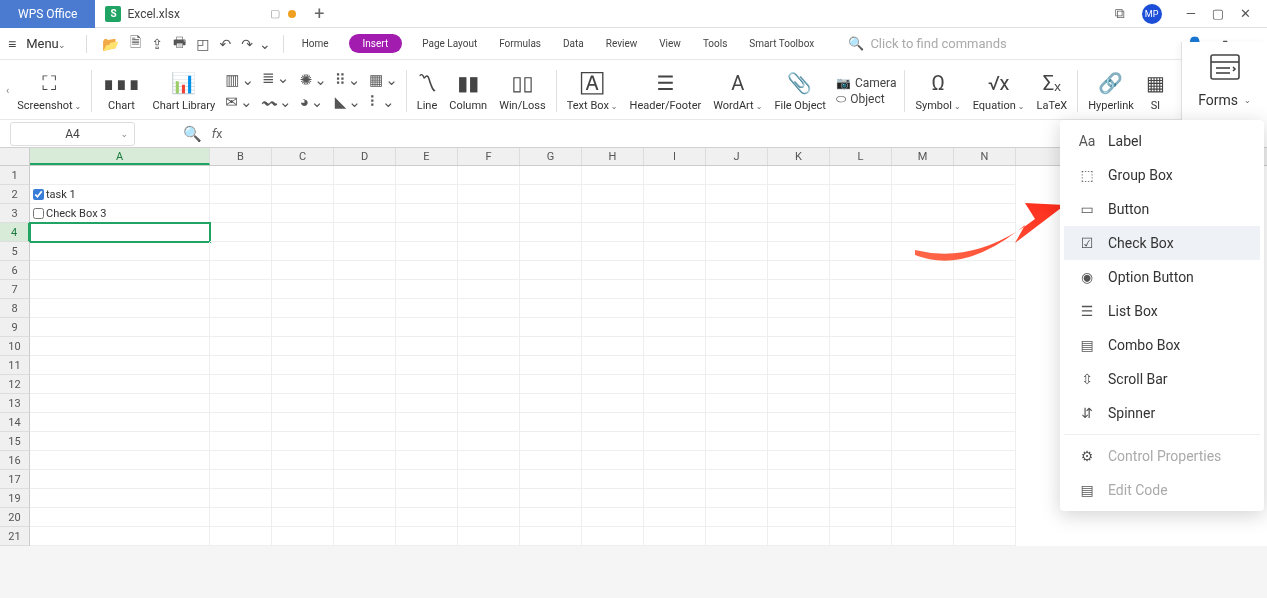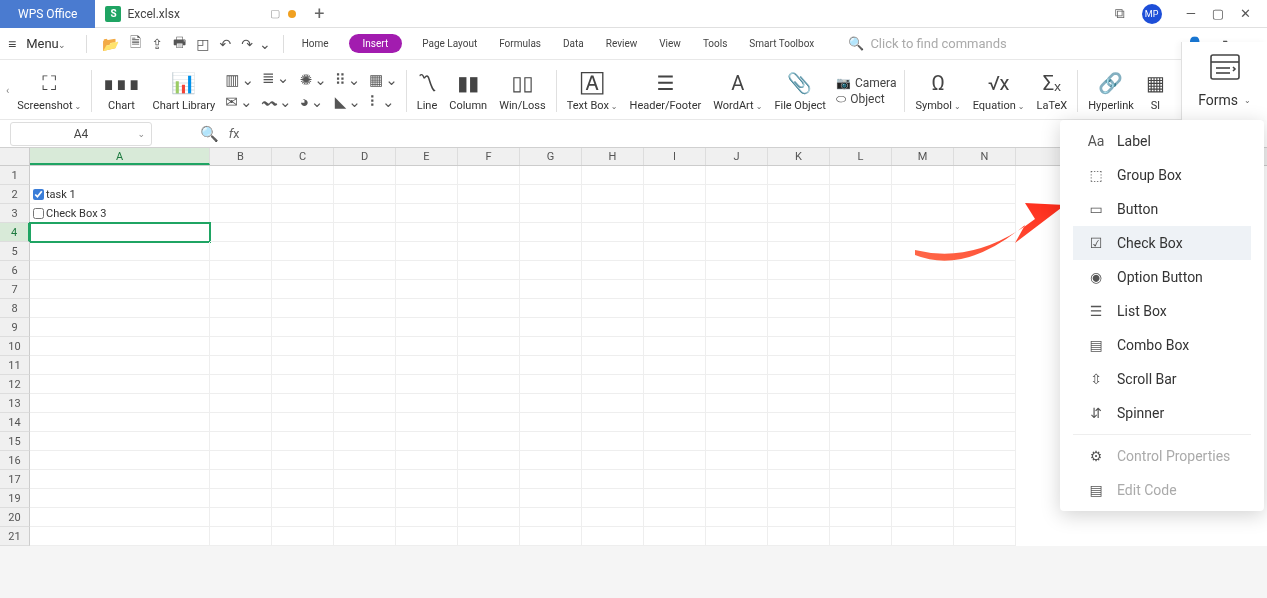--- a/index.html
+++ b/index.html
@@ -43,21 +43,21 @@
 .mini-col { display: flex; flex-direction: column; gap: 4px; padding: 0 4px; }
 .mini-col span { color: #555; font-size: 15px; display: flex; align-items: center; }
 .camera-row { display: flex; align-items: center; gap: 4px; color: #444; font-size: 12px; }
 
 .forms-btn { position: absolute; right: 0; top: 42px; height: 78px; width: 86px; background:#fff; border-left: 1px solid #e0e0e0; display:flex; flex-direction:column; align-items:center; justify-content:center; z-index: 5; box-shadow: -3px 0 6px rgba(0,0,0,.04);}
 .forms-btn .fi { font-size: 24px; color:#444;}
 .forms-btn .fl { font-size: 14px; color:#333; margin-top:6px; display:flex; align-items:center; gap:4px;}
 
 
 .formula { height: 28px; background: #fff; display: flex; align-items: center; border-bottom: 1px solid #d0d0d0; }
-.cellref { width: 142px; height: 24px; margin: 0 2px 0 10px; border: 1px solid #ddd; border-radius: 3px; padding: 0 8px; font-size: 12px; color: #444; display: flex; align-items: center; justify-content: center; position: relative; }
+.cellref { width: 125px; height: 24px; margin: 0 2px 0 10px; border: 1px solid #ddd; border-radius: 3px; padding: 0 8px; font-size: 12px; color: #444; display: flex; align-items: center; justify-content: center; position: relative; }
 .cellref .dd { position: absolute; right: 6px; color: #888; font-size: 9px; }
 .fx-area { display: flex; align-items: center; gap: 10px; margin-left: 46px; color: #666; font-size: 13px; }
 .fx-area .mag { font-size: 15px; }
 
 
 .grid-area { position: relative; background: #fff; }
 .col-headers { display: flex; height: 18px; background: #f0f0f0; border-bottom: 1px solid #ccc; }
 .ch-corner { width: 30px; border-right: 1px solid #ccc; background:#f0f0f0;}
 .ch { width: 62px; text-align: center; font-size: 11px; color: #555; border-right: 1px solid #ddd; line-height: 18px; }
 .ch.wide { width: 180px; }
@@ -65,21 +65,21 @@
 .rows { }
 .row { display: flex; height: 19px; }
 .rh { width: 30px; background: #f0f0f0; border-right: 1px solid #ccc; border-bottom: 1px solid #ddd; text-align: center; font-size: 11px; color: #555; line-height: 19px; }
 .rh.selected { background: #d8ead8; color: #1d7a3f; border-right: 2px solid #1fa463;}
 .cell { width: 62px; border-right: 1px solid #eee; border-bottom: 1px solid #eee; font-size: 11px; color: #333; padding: 2px 3px; display: flex; align-items: center; }
 .cell.wide { width: 180px; }
 .cell input[type=checkbox]{ width:11px; height:11px; margin-right: 2px; accent-color:#3a7dd8;}
 .active-cell { outline: 2px solid #1fa463; outline-offset: -1px; }
 
 
-.forms-dd { position: absolute; right: 3px; top: 120px; width: 204px; background: #fff; box-shadow: 0 4px 20px rgba(0,0,0,0.18); border-radius: 4px; padding: 4px 13px; z-index: 20; margin-left: 23px; }
+.forms-dd { position: absolute; right: 3px; top: 120px; width: 204px; background: #fff; box-shadow: 0 4px 20px rgba(0,0,0,0.18); border-radius: 4px; padding: 4px 4px; z-index: 20; margin-left: 23px; }
 .forms-dd .item { display: flex; align-items: center; gap: 12px; padding: 8px 14px; font-size: 14px; color: #333; cursor: pointer; }
 .forms-dd .item.highlight { background: #eef2f6; }
 .forms-dd .item.disabled { color: #aaa; }
 .forms-dd .ic { width: 18px; height: 18px; display:flex; align-items:center; justify-content:center; color:#555; font-size:14px;}
 .forms-dd hr { border: none; border-top: 1px solid #eee; margin: 4px 0; }
 
 
 .arrow { position: absolute; top: 195px; left: 905px; z-index: 15; pointer-events:none; }
 
 .chrome { display:flex; gap:4px; margin-left:6px;}

